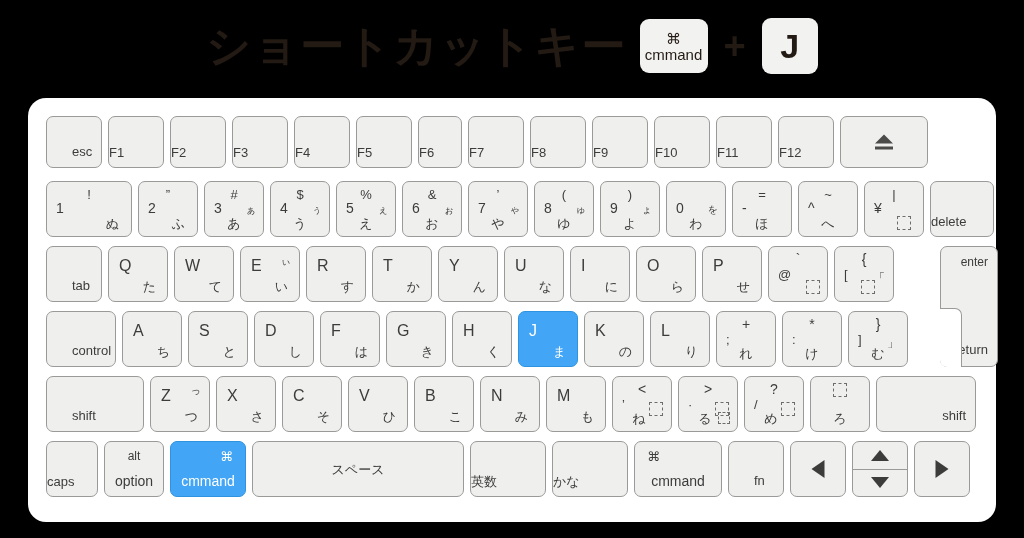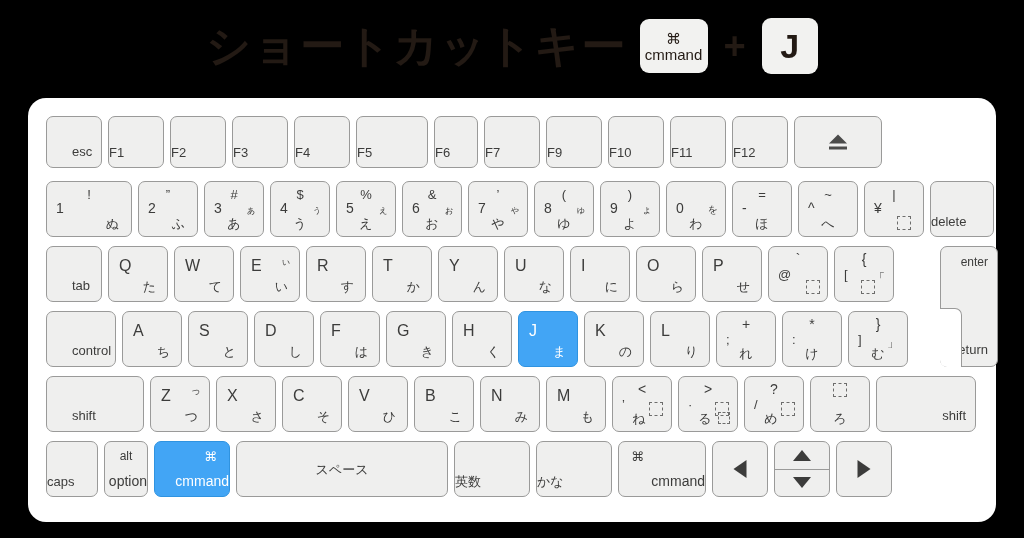--- a/index.html
+++ b/index.html
@@ -73,21 +73,21 @@
 
   
   .p-up   {position:absolute;left:0;right:0;top:5px;text-align:center;font-size:14px;line-height:1;}
   .p-lo   {position:absolute;left:9px;top:48%;transform:translateY(-40%);font-size:13px;line-height:1;}
   .p-kana {position:absolute;left:0;right:0;bottom:6px;text-align:center;font-size:13px;line-height:1;}
   .p-extra{position:absolute;right:8px;top:46%;font-size:12px;line-height:1;}
   .p-extra2{position:absolute;right:7px;bottom:7px;font-size:11px;line-height:1;}
 
   
   .two-top{position:absolute;left:0;right:0;top:8px;text-align:center;font-size:12px;line-height:1;}
-  .two-bot{position:absolute;left:0;right:0;bottom:8px;text-align:right;font-size:14px;line-height:1;}
+  .two-bot{position:absolute;left:0;right:0;bottom:8px;text-align:center;font-size:14px;line-height:1;}
   .two-top-r{position:absolute;right:12px;top:8px;font-size:13px;line-height:1;}
   .two-top-l{position:absolute;left:12px;top:8px;font-size:13px;line-height:1;}
 
   
   .eject{position:absolute;left:50%;top:50%;transform:translate(-50%,-50%);
          display:flex;flex-direction:column;align-items:center;gap:3px;}
   .eject-tri{width:0;height:0;border-left:9px solid transparent;border-right:9px solid transparent;
              border-bottom:9px solid #4b4b4a;}
   .eject-bar{width:18px;height:3px;background:#4b4b4a;}
 
@@ -151,28 +151,31 @@
         </div>
       <div class="key fnrow" style="width:56px">
         <span class="lbl c-bot">F2</span>
         </div>
       <div class="key fnrow" style="width:56px">
         <span class="lbl c-bot">F3</span>
         </div>
       <div class="key fnrow" style="width:56px">
         <span class="lbl c-bot">F4</span>
         </div>
-      <div class="key fnrow" style="width:72px">
+      <div class="key fnrow" style="width:56px">
         <span class="lbl c-bot">F5</span>
         </div>
       <div class="key fnrow" style="width:44px">
         <span class="lbl c-bot">F6</span>
         </div>
       <div class="key fnrow" style="width:56px">
         <span class="lbl c-bot">F7</span>
+        </div>
+      <div class="key fnrow" style="width:56px">
+        <span class="lbl c-bot">F8</span>
         </div>
       <div class="key fnrow" style="width:56px">
         <span class="lbl c-bot">F9</span>
         </div>
       <div class="key fnrow" style="width:56px">
         <span class="lbl c-bot">F10</span>
         </div>
       <div class="key fnrow" style="width:56px">
         <span class="lbl c-bot">F11</span>
         </div>
@@ -445,40 +448,43 @@
         </div>
       <div class="key" style="width:100px">
         <span class="lbl br">shift</span>
         </div>
     </div>
 
     <div class="krow" id="row-bot">
       <div class="key" style="width:52px">
         <span class="lbl c-bot">caps</span>
         </div>
-      <div class="key" style="width:44px">
+      <div class="key" style="width:60px">
         <span class="two-top">alt</span>
         <span class="two-bot">option</span>
         </div>
       <div class="key blue" style="width:76px">
         <span class="two-top-r">⌘</span>
         <span class="two-bot">cmmand</span>
         </div>
       <div class="key" style="width:212px">
         <span class="lbl c-mid">スペース</span>
         </div>
       <div class="key" style="width:76px">
         <span class="lbl c-bot">英数</span>
         </div>
       <div class="key" style="width:76px">
         <span class="lbl c-bot">かな</span>
         </div>
       <div class="key" style="width:88px">
         <span class="two-top-l">⌘</span>
         <span class="two-bot">cmmand</span>
+        </div>
+      <div class="key" style="width:56px">
+        <span class="lbl bl">fn</span>
         </div>
       <div class="key" style="width:56px">
         <span class="arrow-mid ar-left"></span>
         </div>
       <div class="key" id="key-updown" style="width:56px">
         <span class="ud-half">
             <span class="ar-up"></span>
           </span>
         <span id="ud-divider"></span>
         <span class="ud-half">

